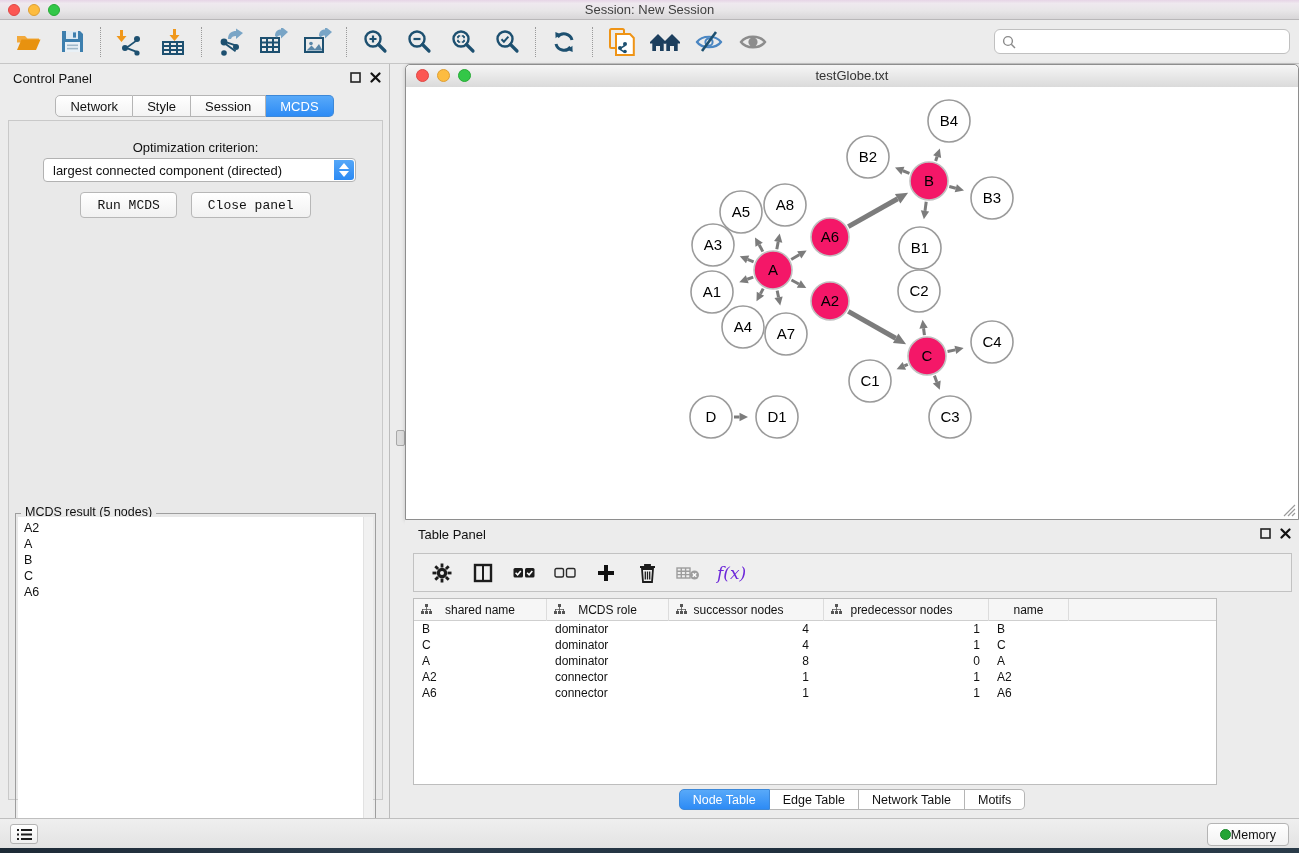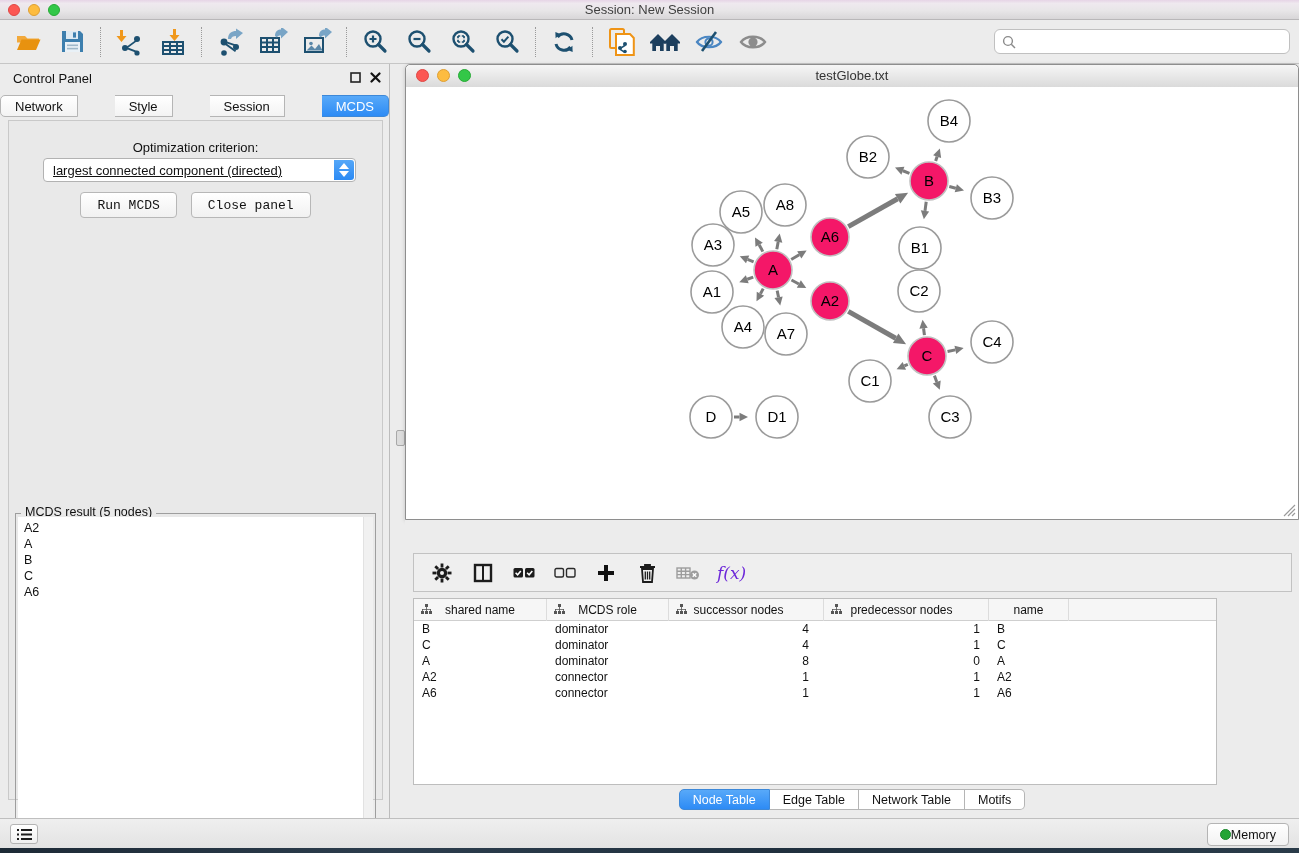--- a/index.html
+++ b/index.html
@@ -32,33 +32,33 @@
   .searchbox input { border:none; outline:none; flex:1; height:20px; font-size:13px;
     font-family:"Liberation Sans",sans-serif; background:transparent; }
 
   
   .control-panel { position:absolute; left:0; top:64px; width:390px; height:754px;
     background:#ececec; border-right:1px solid #bcbcbc; }
   .panel-head { position:absolute; left:0; top:0; width:100%; height:28px; }
   .panel-title { position:absolute; left:13px; top:7px; font-size:13px; color:#111; }
   .panel-btns { position:absolute; right:8px; top:8px; display:flex; gap:9px; align-items:center; }
 
-  .seg-tabs { position:absolute; top:31px; left:0; width:100%; display:flex; justify-content:space-between; }
+  .seg-tabs { position:absolute; top:31px; left:0; width:100%; display:flex; justify-content:center; }
   .seg { border:1px solid #b5b5b5; border-left:none; background:linear-gradient(#ffffff,#f3f3f3);
     font-size:13px; color:#111; padding:3px 14px; height:22px; display:flex; align-items:center; cursor:default; }
   .seg:first-child { border-left:1px solid #b5b5b5; border-radius:5px 0 0 5px; }
   .seg:last-child { border-radius:0 5px 5px 0; }
   .seg.active { background:linear-gradient(#58a9f9,#2d8bf5); border-color:#3d88d8; color:#fff; }
 
   .cp-inner { position:absolute; left:8px; top:56px; width:375px; height:680px;
     background:#e9e9e9; border:1px solid #c9c9c9; }
   .opt-label { position:absolute; top:19px; left:0; width:100%; text-align:center; font-size:13px; color:#111; }
   .combo { position:absolute; left:34px; top:37px; width:313px; height:24px; background:#fff;
     border:1px solid #b2b2b2; border-radius:4px; font-size:13px; display:flex; align-items:center;
-    padding-left:9px; color:#111; cursor:default;text-decoration:underline; }
+    padding-left:9px; color:#111; cursor:default; }
   .combo .stepper { position:absolute; right:1px; top:1px; bottom:1px; width:20px; border-radius:0 3px 3px 0;
     background:linear-gradient(#55a7f8,#2b8af4); display:flex; flex-direction:column;
     align-items:center; justify-content:center; gap:2px; }
   .btn { background:linear-gradient(#ffffff,#f1f1f1); border:1px solid #b7b7b7; border-radius:4px;
     font-size:13px; color:#111; height:26px; padding:0 16px; display:flex; align-items:center;
     font-family:Liberation Mono, monospace; cursor:default; }
   .cp-buttons { position:absolute; left:0; top:71px; width:100%; display:flex; justify-content:center; gap:14px; }
 
   .groupbox { position:absolute; left:6px; top:392px; width:361px; height:343px; border:1px solid #9e9e9e; }
   .groupbox .legend { position:absolute; top:-9px; left:5px; background:#e9e9e9; padding:0 4px;
@@ -558,20 +558,31 @@
             <text x="371" y="335" text-anchor="middle" font-size="15" font-family="&quot;Liberation Sans&quot;, sans-serif" fill="#000000">D1</text>
           </g>
         </svg>
     </div>
     <svg class="resize-grip" width="13" height="13" viewBox="0 0 13 13">
         <path d="M12 1 L1 12 M12 5 L5 12 M12 9 L9 12" stroke="#9a9a9a" stroke-width="1.2"></path>
       </svg>
   </div>
 
   <div class="table-panel">
+    <div class="panel-head">
+      <span class="panel-title">Table Panel</span>
+      <span class="panel-btns">
+        <svg width="11" height="11" viewBox="0 0 11 11">
+            <rect x="1" y="1" width="9" height="9" fill="none" stroke="#222" stroke-width="1.6"></rect>
+          </svg>
+        <svg width="11" height="11" viewBox="0 0 11 11">
+            <path d="M1.5 1.5 L9.5 9.5 M9.5 1.5 L1.5 9.5" stroke="#111" stroke-width="2.2" stroke-linecap="round"></path>
+          </svg>
+      </span>
+    </div>
 
     <div class="tp-toolbar">
       <span class="tp-btn">
           <svg width="20" height="20" viewBox="0 0 20 20">
             <g fill="#1c1c1c">
               <circle cx="10" cy="10" r="5.2"></circle>
               <g>
                 <rect x="8.6" y="0.5" width="2.8" height="4"></rect>
                 <rect x="8.6" y="15.5" width="2.8" height="4"></rect>
                 <rect x="0.5" y="8.6" width="4" height="2.8"></rect>

